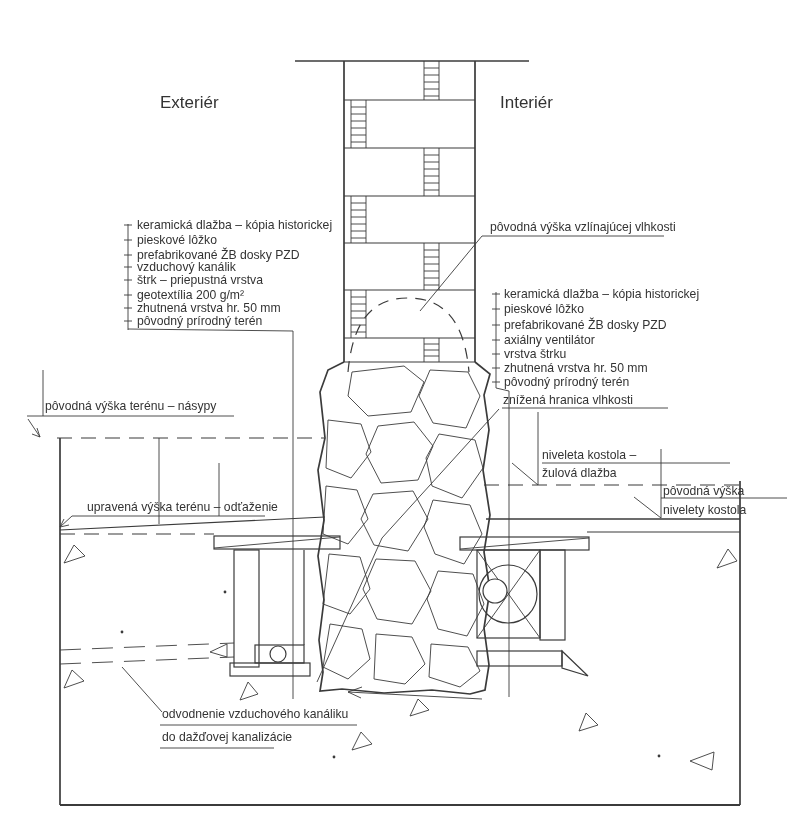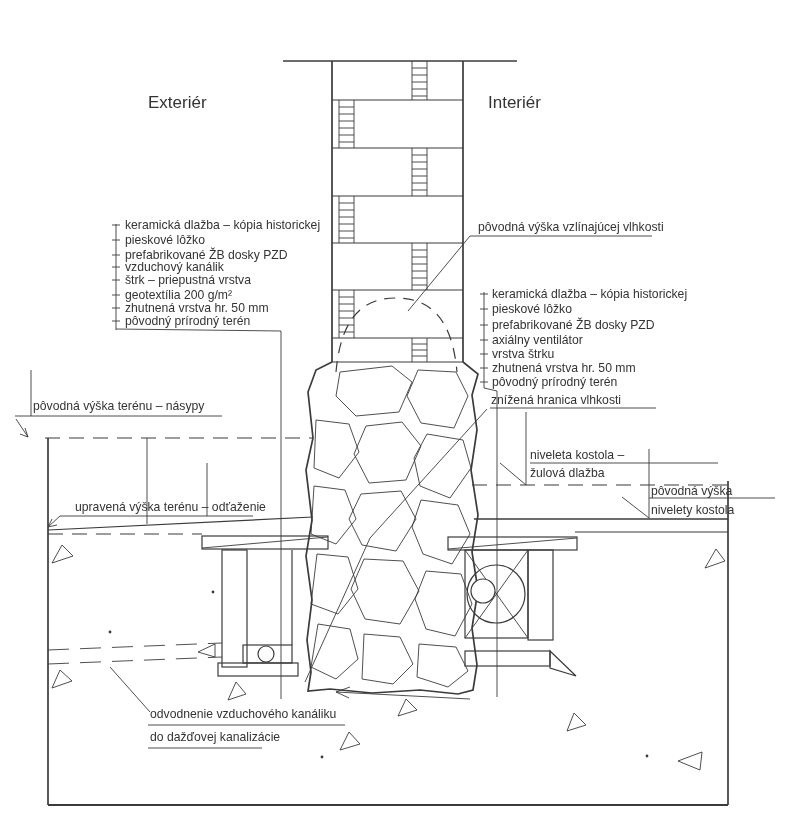--- a/index.html
+++ b/index.html
@@ -1,21 +1,21 @@
 <!DOCTYPE html>
 <html style="--line: #3b3b3b; --text: #333333; --bg: #ffffff;"><head>
 <meta charset="utf-8">
 <style>
   :root{
     --line:#3b3b3b;
     --text:#333333;
     --bg:#ffffff;
   }
   html,body{margin:0;padding:0;background:var(--bg);}
-  .stage{width:780px;height:817px;position:relative;background:var(--bg);}
+  .stage{width:780px;height:817px;position:relative;background:var(--bg);padding-left:12px;}
   svg{display:block;}
   svg text{font-family:"Liberation Sans","DejaVu Sans",sans-serif;fill:var(--text);}
   .lbl{font-size:12.2px;}
   .hdr{font-size:17px;}
   .s0{stroke:var(--line);fill:none;stroke-width:.9;}
   .s1{stroke:var(--line);fill:none;stroke-width:1.2;}
   .s2{stroke:var(--line);fill:none;stroke-width:1.7;}
   .s3{stroke:var(--line);fill:none;stroke-width:2.2;}
   .dashA{stroke-dasharray:15 9;}
   .dashB{stroke-dasharray:11 8;}

